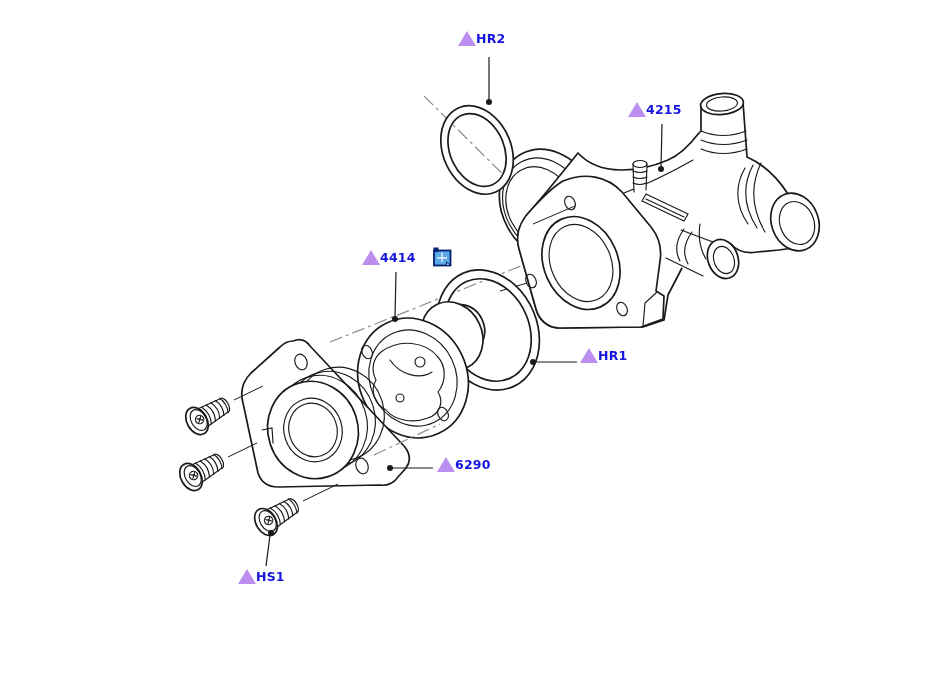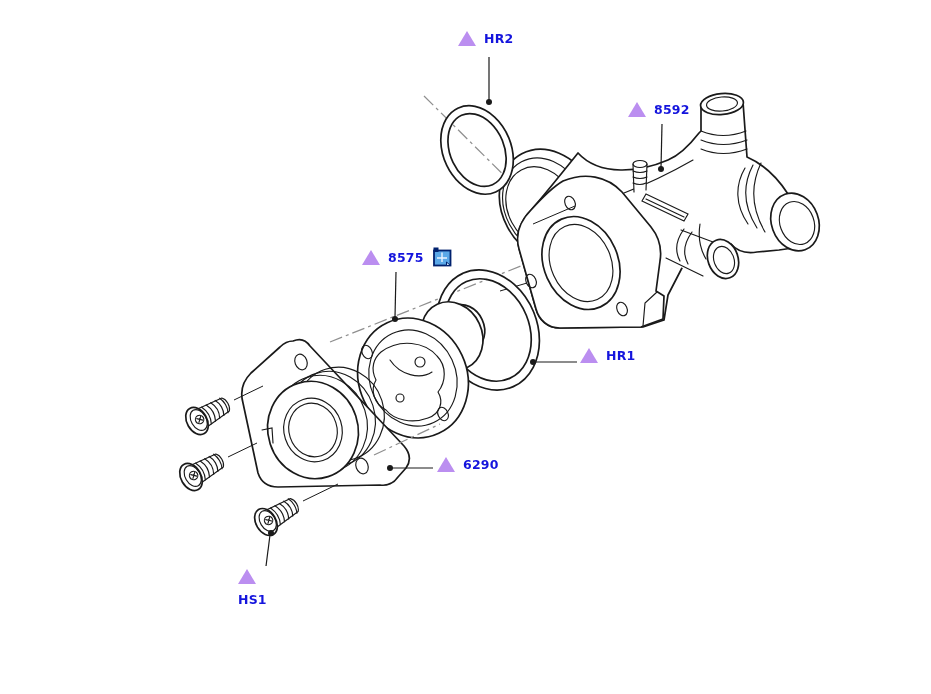--- a/index.html
+++ b/index.html
@@ -7,21 +7,21 @@
          font-family:"DejaVu Sans","Liberation Sans",sans-serif;}
   #art{position:absolute;left:0;top:0;}
   .lnw {fill:#fff;stroke:var(--line-art,#1a1a1a);stroke-width:1.7;stroke-linejoin:round;}
   .lnd {fill:none;stroke:var(--line-art,#1a1a1a);stroke-width:1.15;stroke-linecap:round;}
   .ring{fill:#fff;fill-rule:evenodd;stroke:var(--line-art,#1a1a1a);stroke-width:1.7;}
   .cl  {fill:none;stroke:var(--centerline,#8f8f8f);stroke-width:1.25;stroke-dasharray:13 4 3 4;}
   .ld  {fill:none;stroke:var(--line-art,#1a1a1a);stroke-width:1.2;}
   .dot {fill:var(--line-art,#1a1a1a);stroke:none;}
   .axis{fill:none;stroke:var(--line-art,#1a1a1a);stroke-width:1;}
   
-  .callout{position:absolute;display:flex;align-items:flex-start;gap:8px;cursor:pointer;}
+  .callout{position:absolute;display:flex;align-items:flex-start;cursor:pointer;}
   .tri{width:0;height:0;border-left:9px solid transparent;border-right:9px solid transparent;
        border-bottom:15px solid var(--marker,#bb8ef0);}
   .code{color:var(--label-text,#1414dd);font-size:12.5px;font-weight:bold;line-height:15px;
         letter-spacing:.2px;white-space:nowrap;}
 </style>
 </head>
 <body>
 
 <div id="stage">
 
@@ -184,31 +184,31 @@
       <path d="M 13.5,14 L 17.5,17.5 L 13.5,17.5 Z" fill="#cfe8fb" stroke="var(--icon-outline,#00216e)" stroke-width="1"></path>
     </g>
   </svg>
 
   <div class="callout" style="left:458px;top:31px;">
     <span class="tri"></span>
     <span class="code">HR2</span>
   </div>
   <div class="callout" style="left:628px;top:102px;">
     <span class="tri"></span>
-    <span class="code">8592</span>
+    <span class="code">4215</span>
   </div>
   <div class="callout" style="left:362px;top:250px;">
     <span class="tri"></span>
-    <span class="code">8575</span>
+    <span class="code">4414</span>
   </div>
   <div class="callout" style="left:580px;top:348px;">
     <span class="tri"></span>
     <span class="code">HR1</span>
   </div>
   <div class="callout" style="left:437px;top:457px;">
     <span class="tri"></span>
     <span class="code">6290</span>
   </div>
-  <div class="callout" style="left:238px;top:569px;flex-direction:column;">
+  <div class="callout" style="left:238px;top:569px;">
     <span class="tri"></span>
     <span class="code">HS1</span>
   </div>
 </div>
 
 </body></html>

